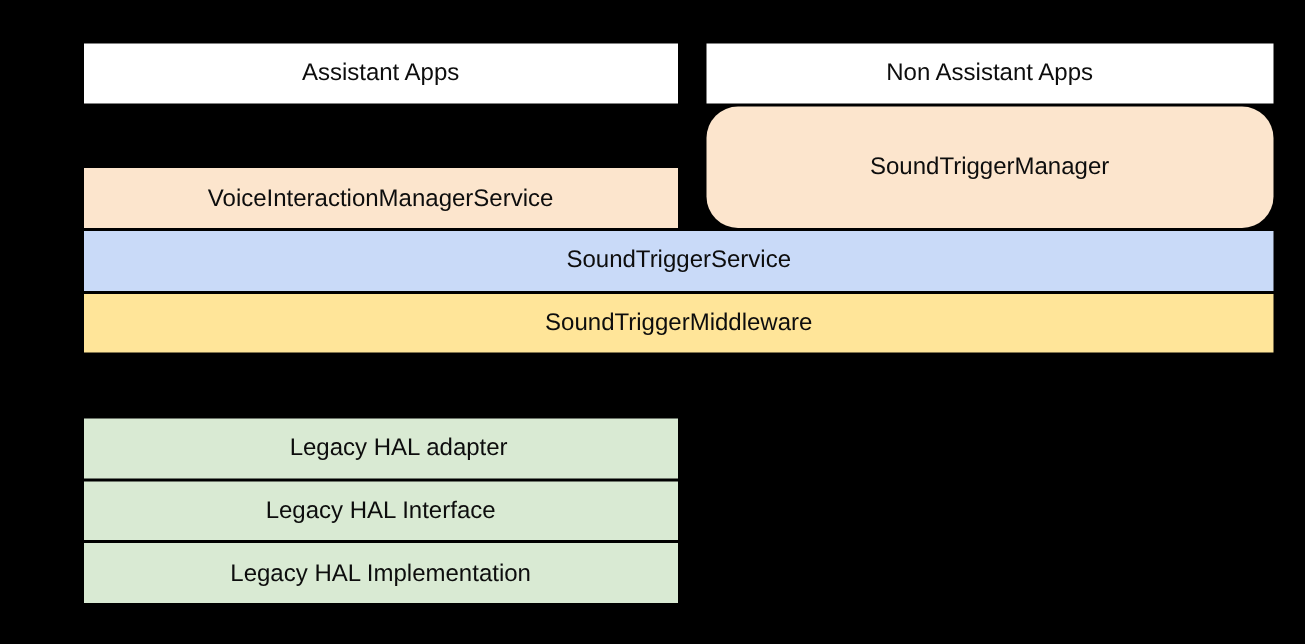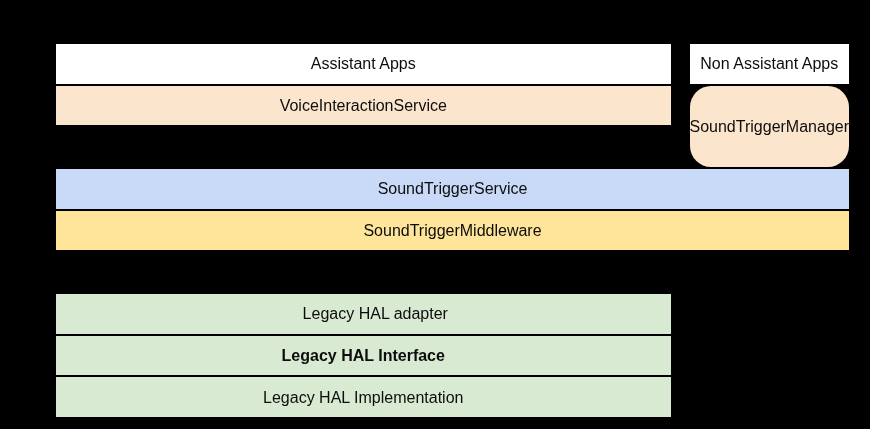--- a/index.html
+++ b/index.html
@@ -10,28 +10,28 @@
     width: 870px;
     height: 429px;
     background: var(--canvas-bg, #000);
     position: relative;
     overflow: hidden;
     font-family: "Liberation Sans", sans-serif;
   }
   .diagram {
     position: absolute;
     left: 54px;
-    top: 42px;
+    top: 27px;
     width: 797px;
     height: 377px;
     box-sizing: border-box;
     background: var(--border, #000);
     padding: 2px;
     display: grid;
-    grid-template-columns: 1fr;
+    grid-template-columns: 1fr 1fr;
     grid-template-rows: repeat(9, 1fr);
     gap: 2px;
   }
   .cell {
     display: flex;
     align-items: center;
     justify-content: center;
     text-align: center;
     font-size: 16px;
     line-height: 1.2;
@@ -48,36 +48,36 @@
   .c1 { grid-column: 1; }
   .c2 { grid-column: 2; margin-left: 17px; }
   .cfull { grid-column: 1 / span 2; }
   .r1 { grid-row: 1; }
   .r2 { grid-row: 2; }
   .r3 { grid-row: 3; }
   .r4 { grid-row: 4; }
   .r5 { grid-row: 5; }
   .r6 { grid-row: 6; }
   .r7 { grid-row: 7; padding-left: 24px; }
-  .r8 { grid-row: 8; font-weight: bold; }
+  .r8 { grid-row: 8; }
   .r9 { grid-row: 9; text-align: right; }
   .r2s2 { grid-row: 2 / span 2; border-radius: 21px; }
   .r7s3 { grid-row: 7 / span 3; }
 </style>
 </head>
 <body>
 
 <div class="diagram">
 
   <div class="cell bg-white c1 r1">Assistant Apps</div>
 
   <div class="cell bg-white c2 r1">Non Assistant Apps</div>
 
-  <div class="cell bg-peach c1 r2">VoiceInteractionService</div>
 
+  <div class="cell bg-peach c1 r3">VoiceInteractionManagerService</div>
 
   <div class="cell bg-peach c2 r2s2">SoundTriggerManager</div>
 
   <div class="cell bg-blue cfull r4">SoundTriggerService</div>
 
   <div class="cell bg-yellow cfull r5">SoundTriggerMiddleware</div>
 
 
   <div class="cell bg-green c1 r7">Legacy HAL adapter</div>
 

